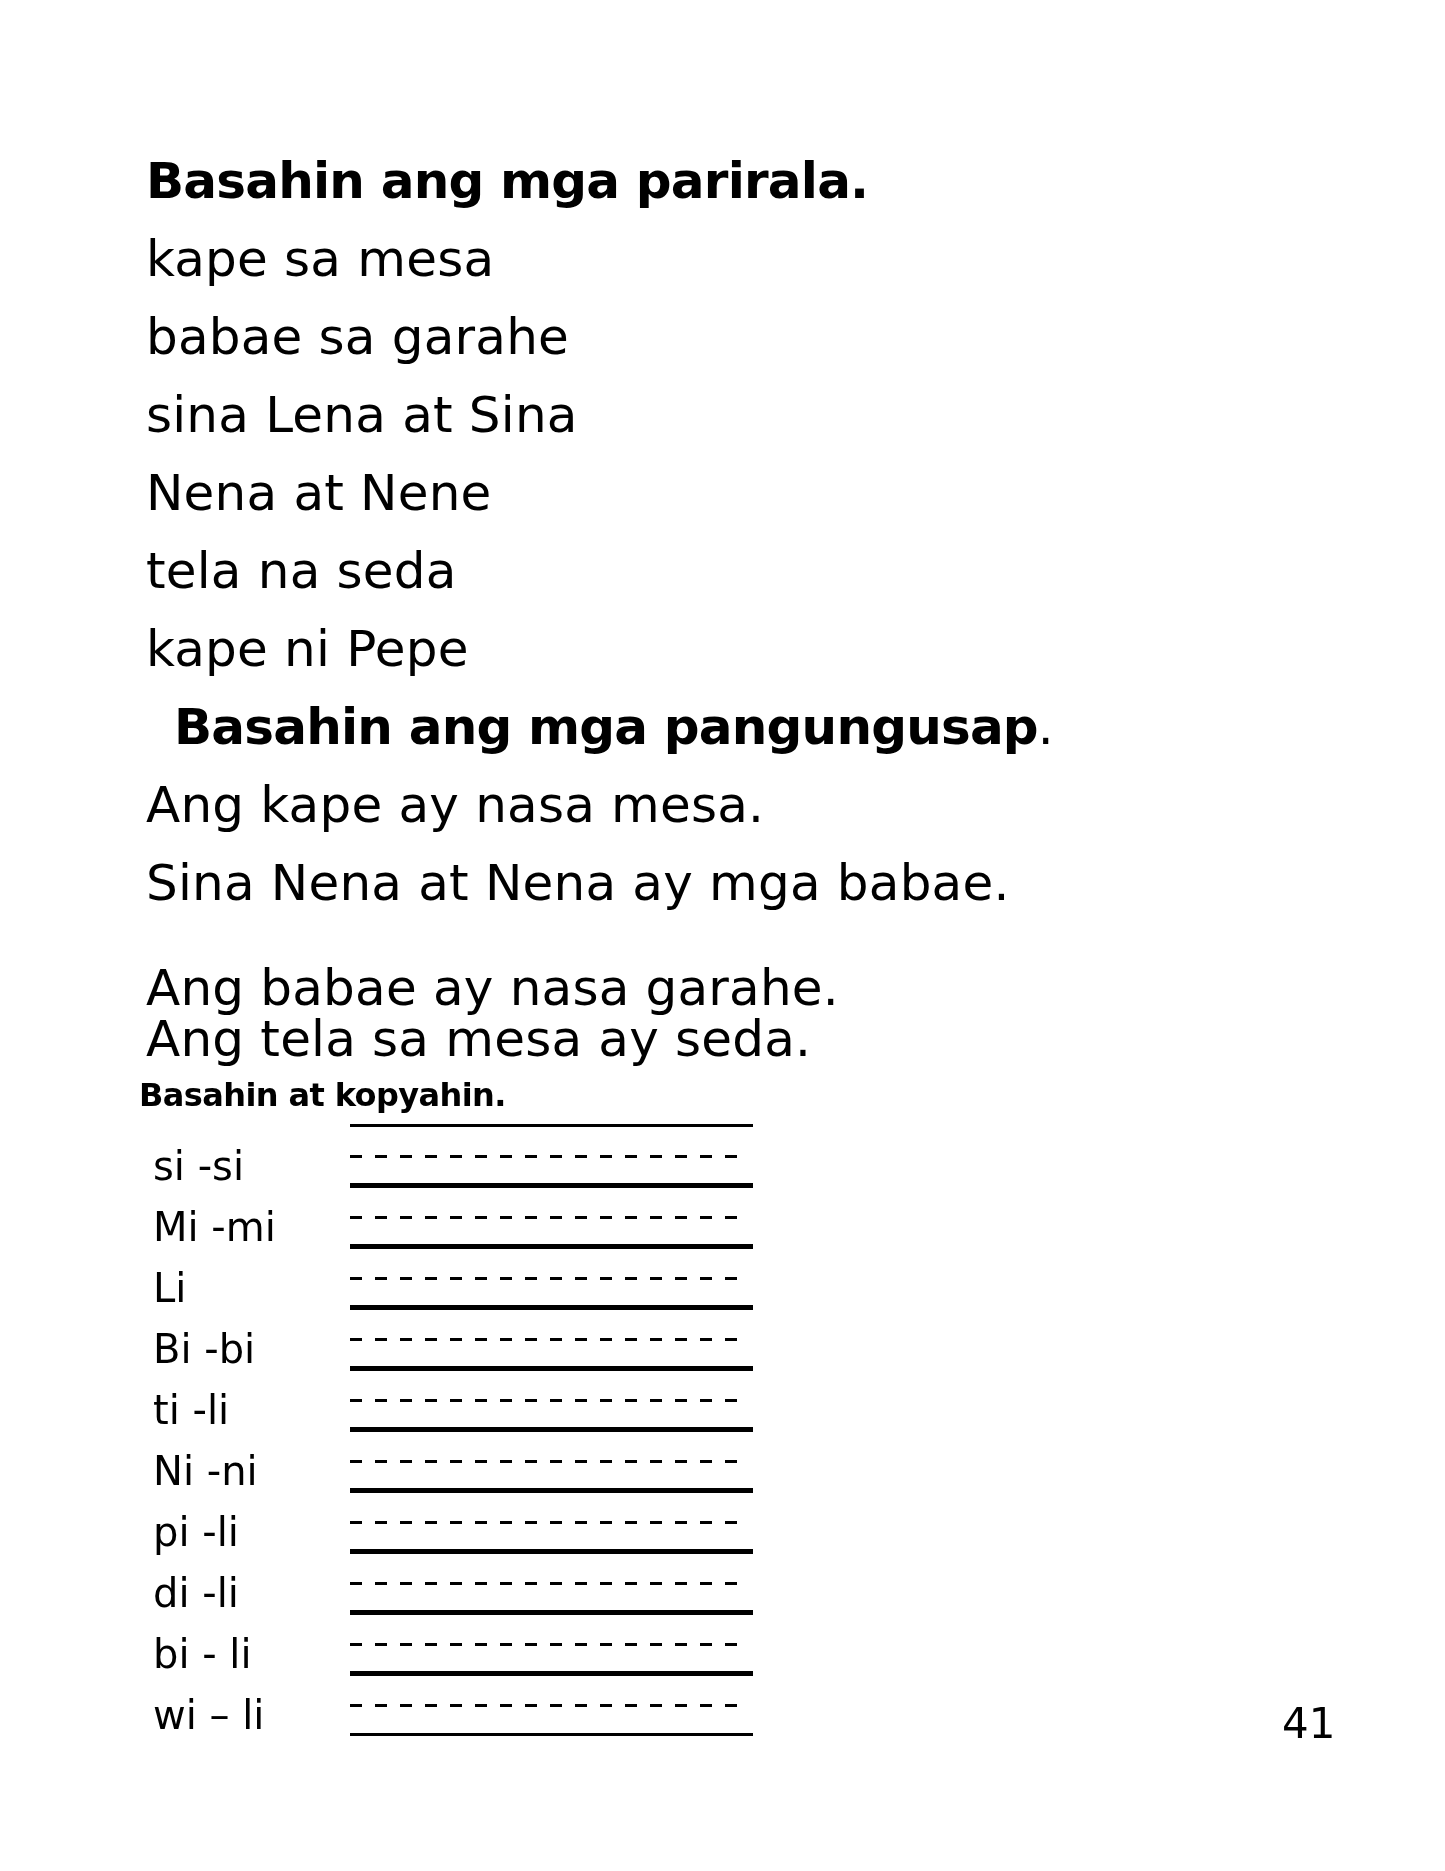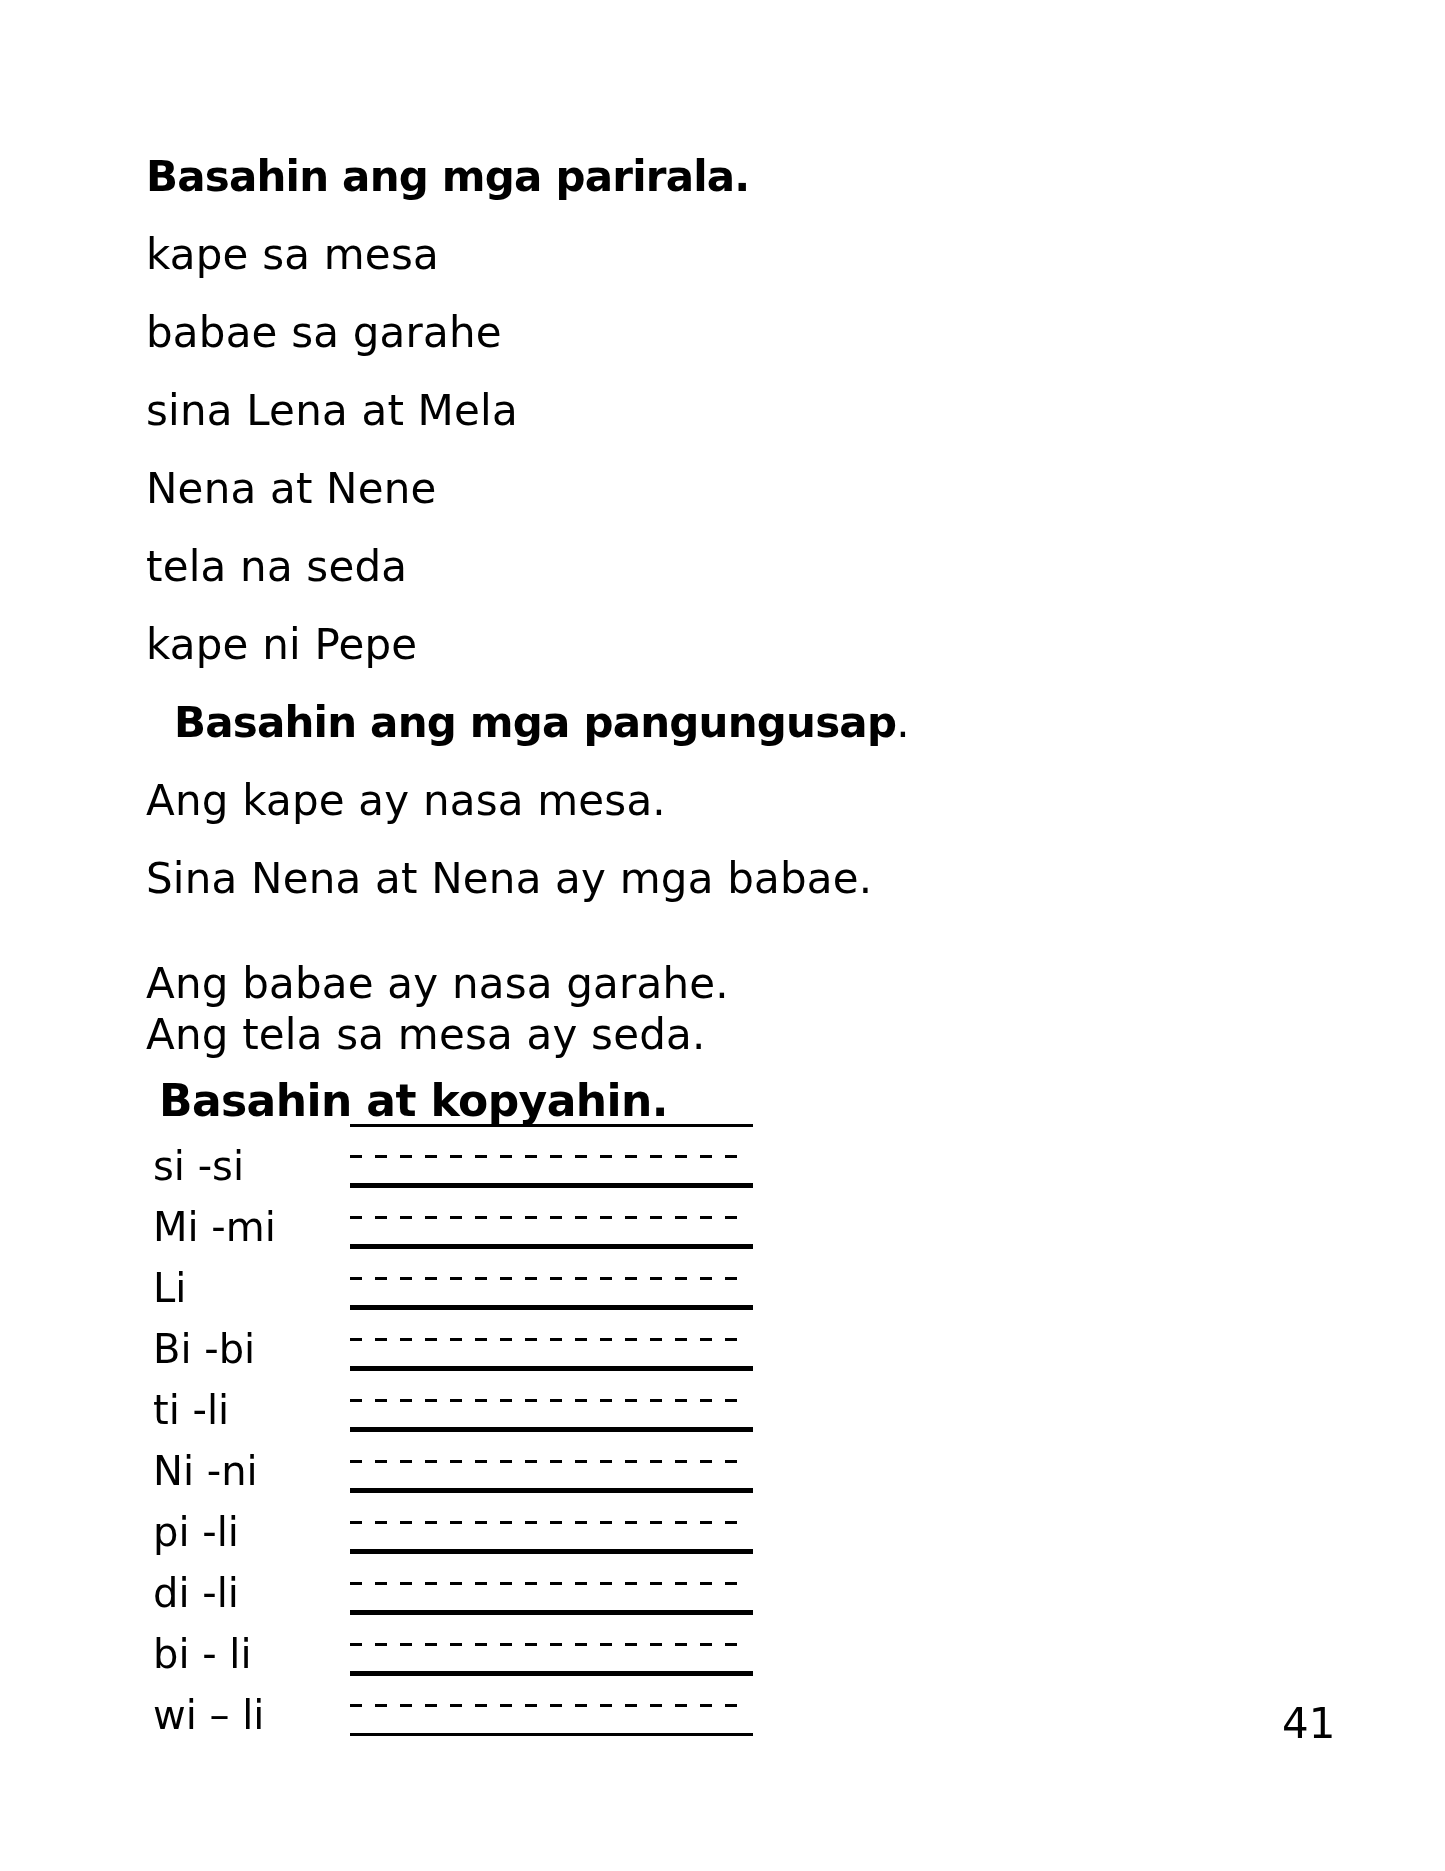--- a/index.html
+++ b/index.html
@@ -1,39 +1,39 @@
 <!DOCTYPE html>
 <html><head>
 <meta charset="utf-8">
 <style>
   html, body { margin: 0; padding: 0; background: #ffffff; }
   body { width: 1445px; height: 1871px; position: relative; overflow: hidden;
          font-family: "DejaVu Sans", "Liberation Sans", sans-serif; color: #000; }
-  .line { position: absolute; left: 146px; white-space: nowrap; font-size: 42px;
+  .line { position: absolute; left: 146px; white-space: nowrap; font-size: 50px;
           line-height: 1; letter-spacing: 0.2px; }
   .line.bold { font-weight: bold; letter-spacing: -0.8px; }
   .line .b { font-weight: bold; letter-spacing: -0.8px; margin-left: 28px; }
-  .ws-heading { position: absolute; left: 159px; top: 1079px; font-size: 44px; font-weight: bold;
+  .ws-heading { position: absolute; left: 139px; top: 1079px; font-size: 32px; font-weight: bold;
                 letter-spacing: -0.6px; line-height: 1; white-space: nowrap; }
   .head-underline { position: absolute; left: 350px; top: 1124px; width: 403px; height: 3px; background: #000; }
   .row { position: absolute; left: 0; width: 800px; height: 61px; }
   .row .syl { position: absolute; left: 153px; font-size: 40px; line-height: 1; white-space: nowrap; top: 0; }
   .row .dash { position: absolute; left: 350px; width: 398px; height: 3px;
                background: repeating-linear-gradient(90deg, #000 0 12px, transparent 12px 25px); }
   .row .solid { position: absolute; left: 350px; width: 403px; height: 5px; background: #000; }
   .row.last .solid { height: 3px; }
   .page-num { position: absolute; left: 1282px; top: 1703px; font-size: 42px; line-height: 1; }
 </style>
 </head>
 <body>
 
 <div class="line bold" style="top:156px">Basahin ang mga parirala.</div>
 <div class="line" style="top:234px">kape sa mesa</div>
 <div class="line" style="top:312px">babae sa garahe</div>
-<div class="line" style="top:390px">sina Lena at Mela</div>
+<div class="line" style="top:390px">sina Lena at Sina</div>
 <div class="line" style="top:468px">Nena at Nene</div>
 <div class="line" style="top:546px">tela na seda</div>
 <div class="line" style="top:624px">kape ni Pepe</div>
 
 <div class="line" style="top:702px"><span class="b">Basahin ang mga pangungusap</span><span>.</span></div>
 <div class="line" style="top:780px">Ang kape ay nasa mesa.</div>
 <div class="line" style="top:858px">Sina Nena at Nena ay mga babae.</div>
 <div class="line" style="top:963px">Ang babae ay nasa garahe.</div>
 <div class="line" style="top:1014px">Ang tela sa mesa ay seda.</div>
 

